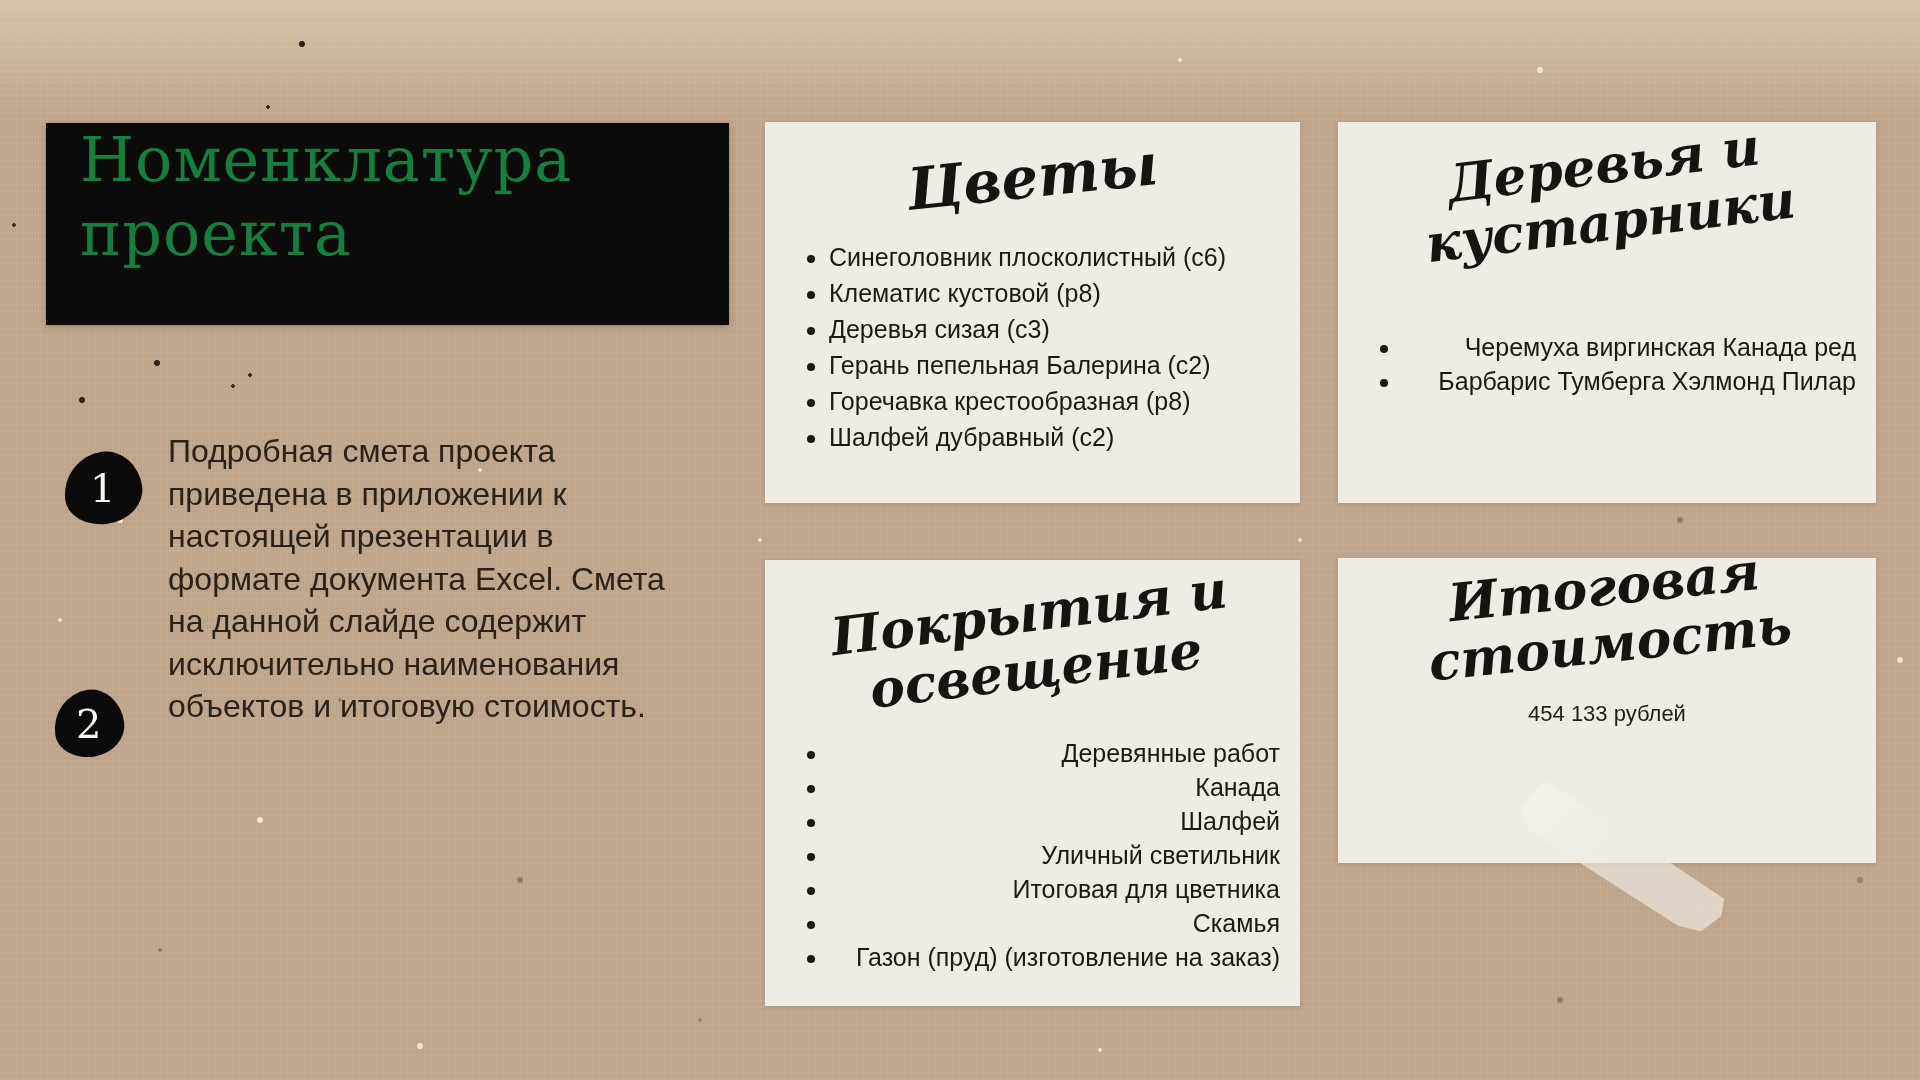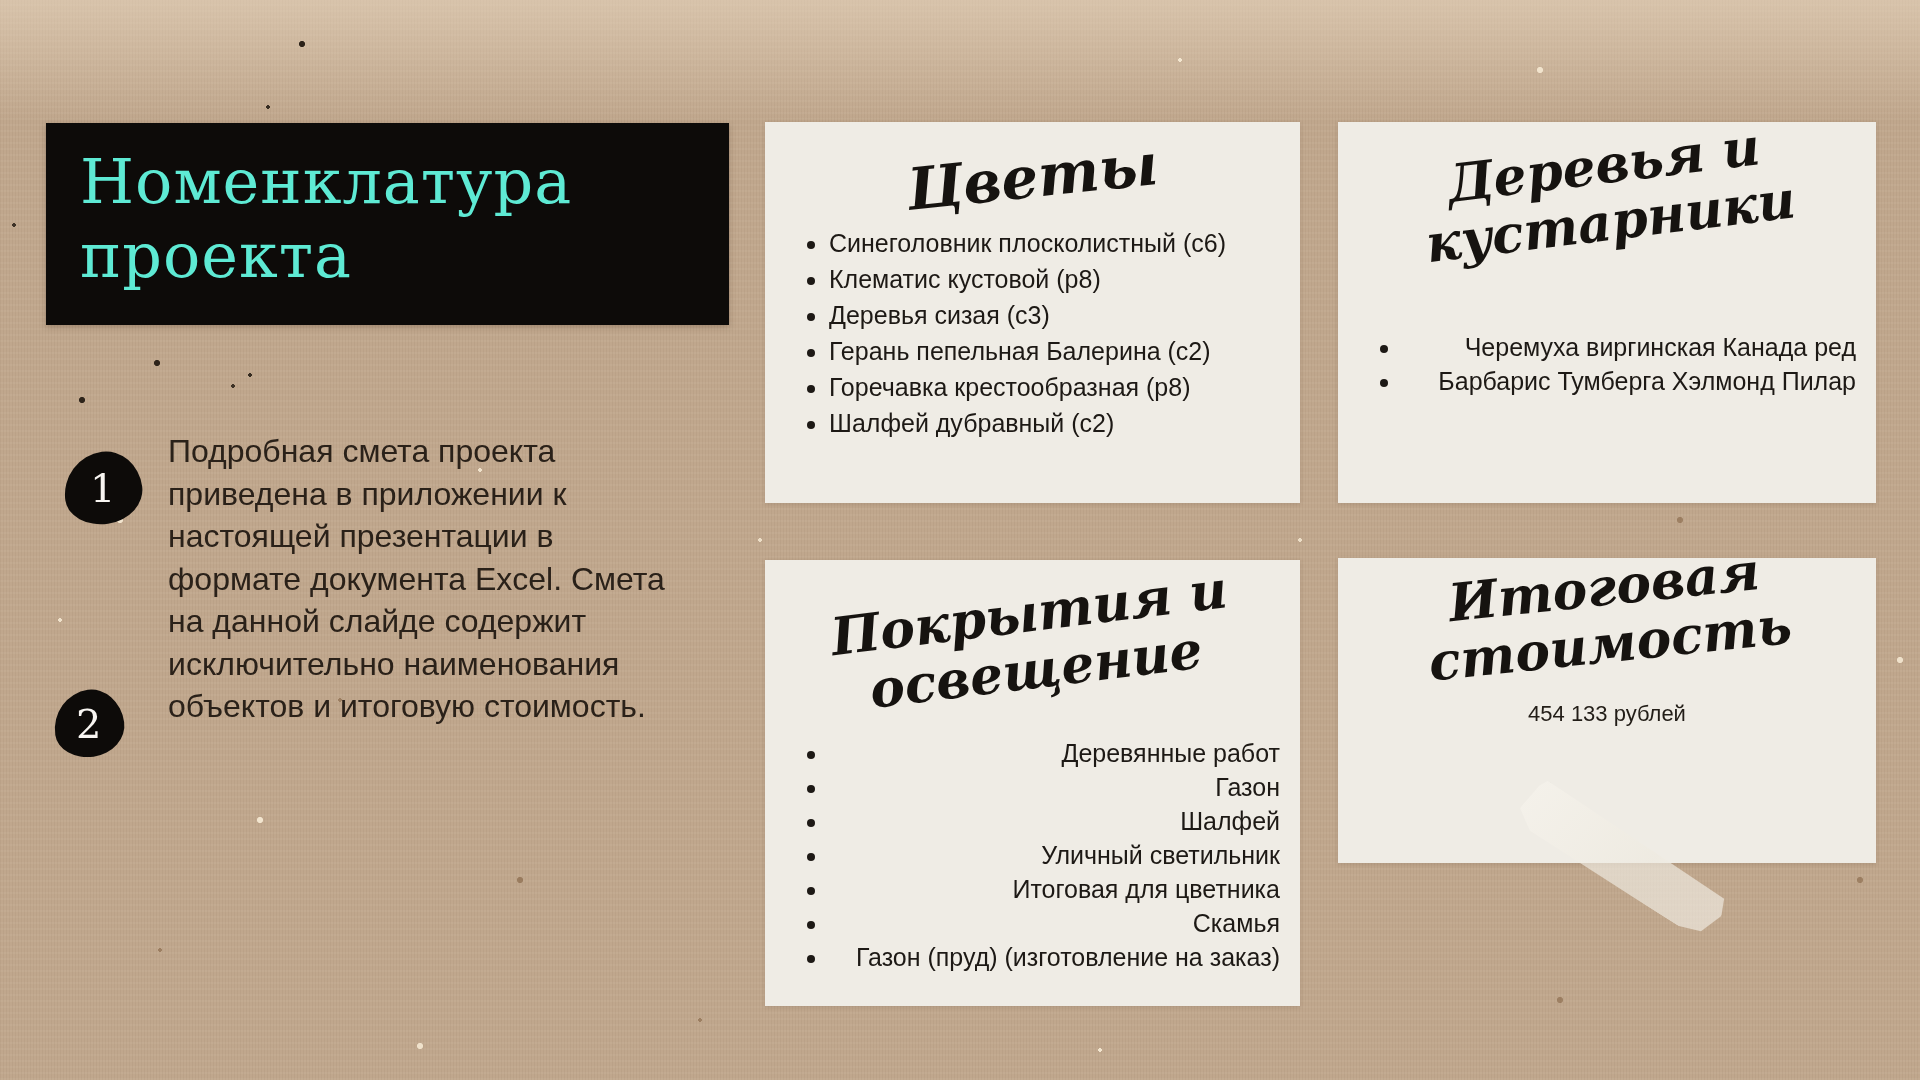--- a/index.html
+++ b/index.html
@@ -52,26 +52,26 @@
       repeating-linear-gradient(0deg, rgba(255,244,226,.05) 0 2px, rgba(0,0,0,0) 2px 6px);
   }
 
   
   .title-box{
     position:absolute;left:46px;top:123px;width:683px;height:202px;
     background:#0d0b09;
     box-shadow:0 2px 6px rgba(60,44,28,.25);
   }
   .title-box h1{
-    margin:0;padding:22px 0 0 34px;
+    margin:0;padding:0 0 0 34px;
     font-family:"DejaVu Serif","Liberation Serif",serif;
     font-weight:400;
     font-size:62px;line-height:1.2;
     letter-spacing:1px;
-    color:#5eead4;
+    color:#15803d;
     white-space:pre-line;
   }
   .note-badge{
     position:absolute;
     background:#0d0b09;color:#f8f6f2;
     display:flex;align-items:center;justify-content:center;
     font-family:"DejaVu Serif","Liberation Serif",serif;
     font-size:40px;
     border-radius:55% 45% 50% 50% / 60% 55% 45% 40%;
     transform:rotate(-8deg);
@@ -112,21 +112,21 @@
   .card-coverings.card .script-title{top:24px; font-size:52px;line-height:1.1; transform:rotate(-7deg);}
   .card-total    .script-title{top:0px;   font-size:52px;line-height:1.1;}
 
   .card ul{
     position:absolute;left:36px;right:20px;
     margin:0;padding:0 0 0 28px;
     list-style:disc outside;
     font-size:25px;line-height:31px;
     color:#1d1915;
   }
-  .card-flowers   ul{top:106px;}
+  .card-flowers   ul{top:120px;}
   .card-trees     ul{top:210px;}
   .card-coverings ul{top:178px;}
   .card li{margin-bottom:5px;}
   .card-coverings li, .card-trees li{margin-bottom:3px;text-align:right;}
 
   .total-amount{
     position:absolute;left:0;right:0;top:143px;
     text-align:center;
     font-size:22px;color:#221d17;
   }
@@ -178,21 +178,21 @@
       <li>Черемуха виргинская Канада ред</li>
       <li>Барбарис Тумберга Хэлмонд Пилар</li>
     </ul>
   </div>
 
   <div class="card card-coverings">
     <div class="script-title">Покрытия и
 освещение</div>
     <ul>
       <li>Деревянные работ</li>
-      <li>Газон</li>
+      <li>Канада</li>
       <li>Шалфей</li>
       <li>Уличный светильник</li>
       <li>Итоговая для цветника</li>
       <li>Скамья</li>
       <li>Газон (пруд) (изготовление на заказ)</li>
     </ul>
   </div>
 
   <div class="card card-total">
     <div class="script-title">Итоговая

